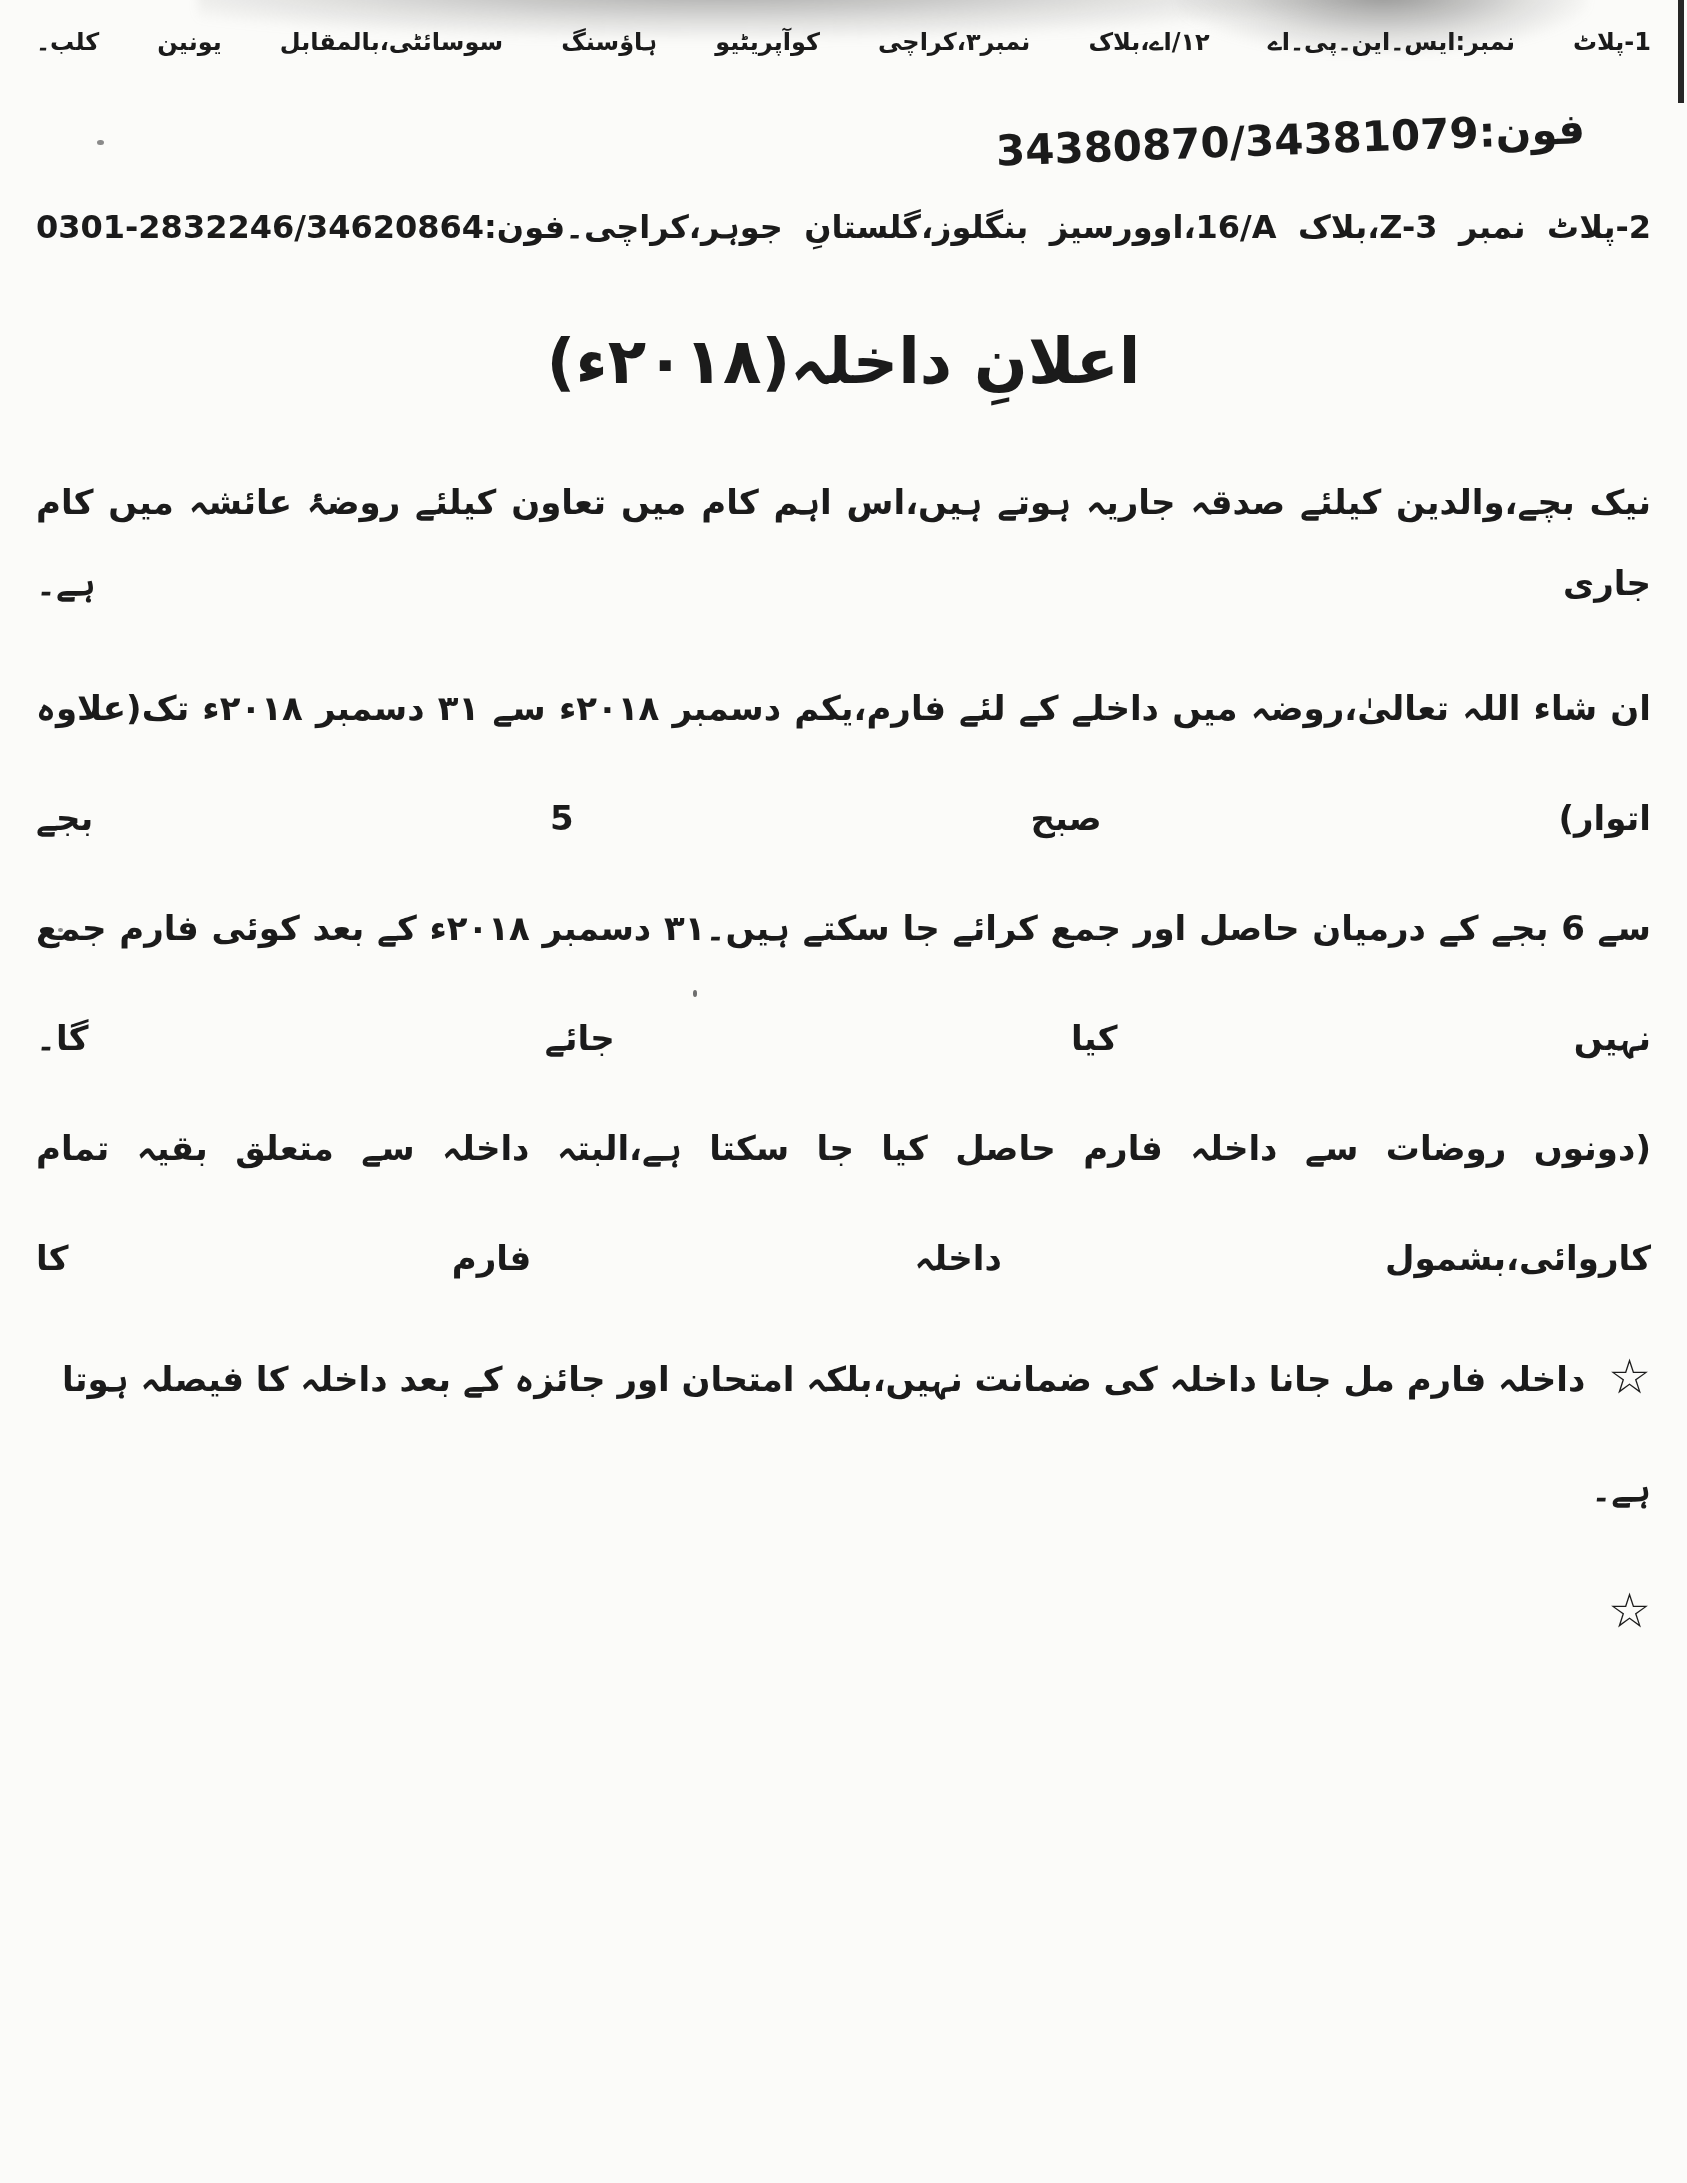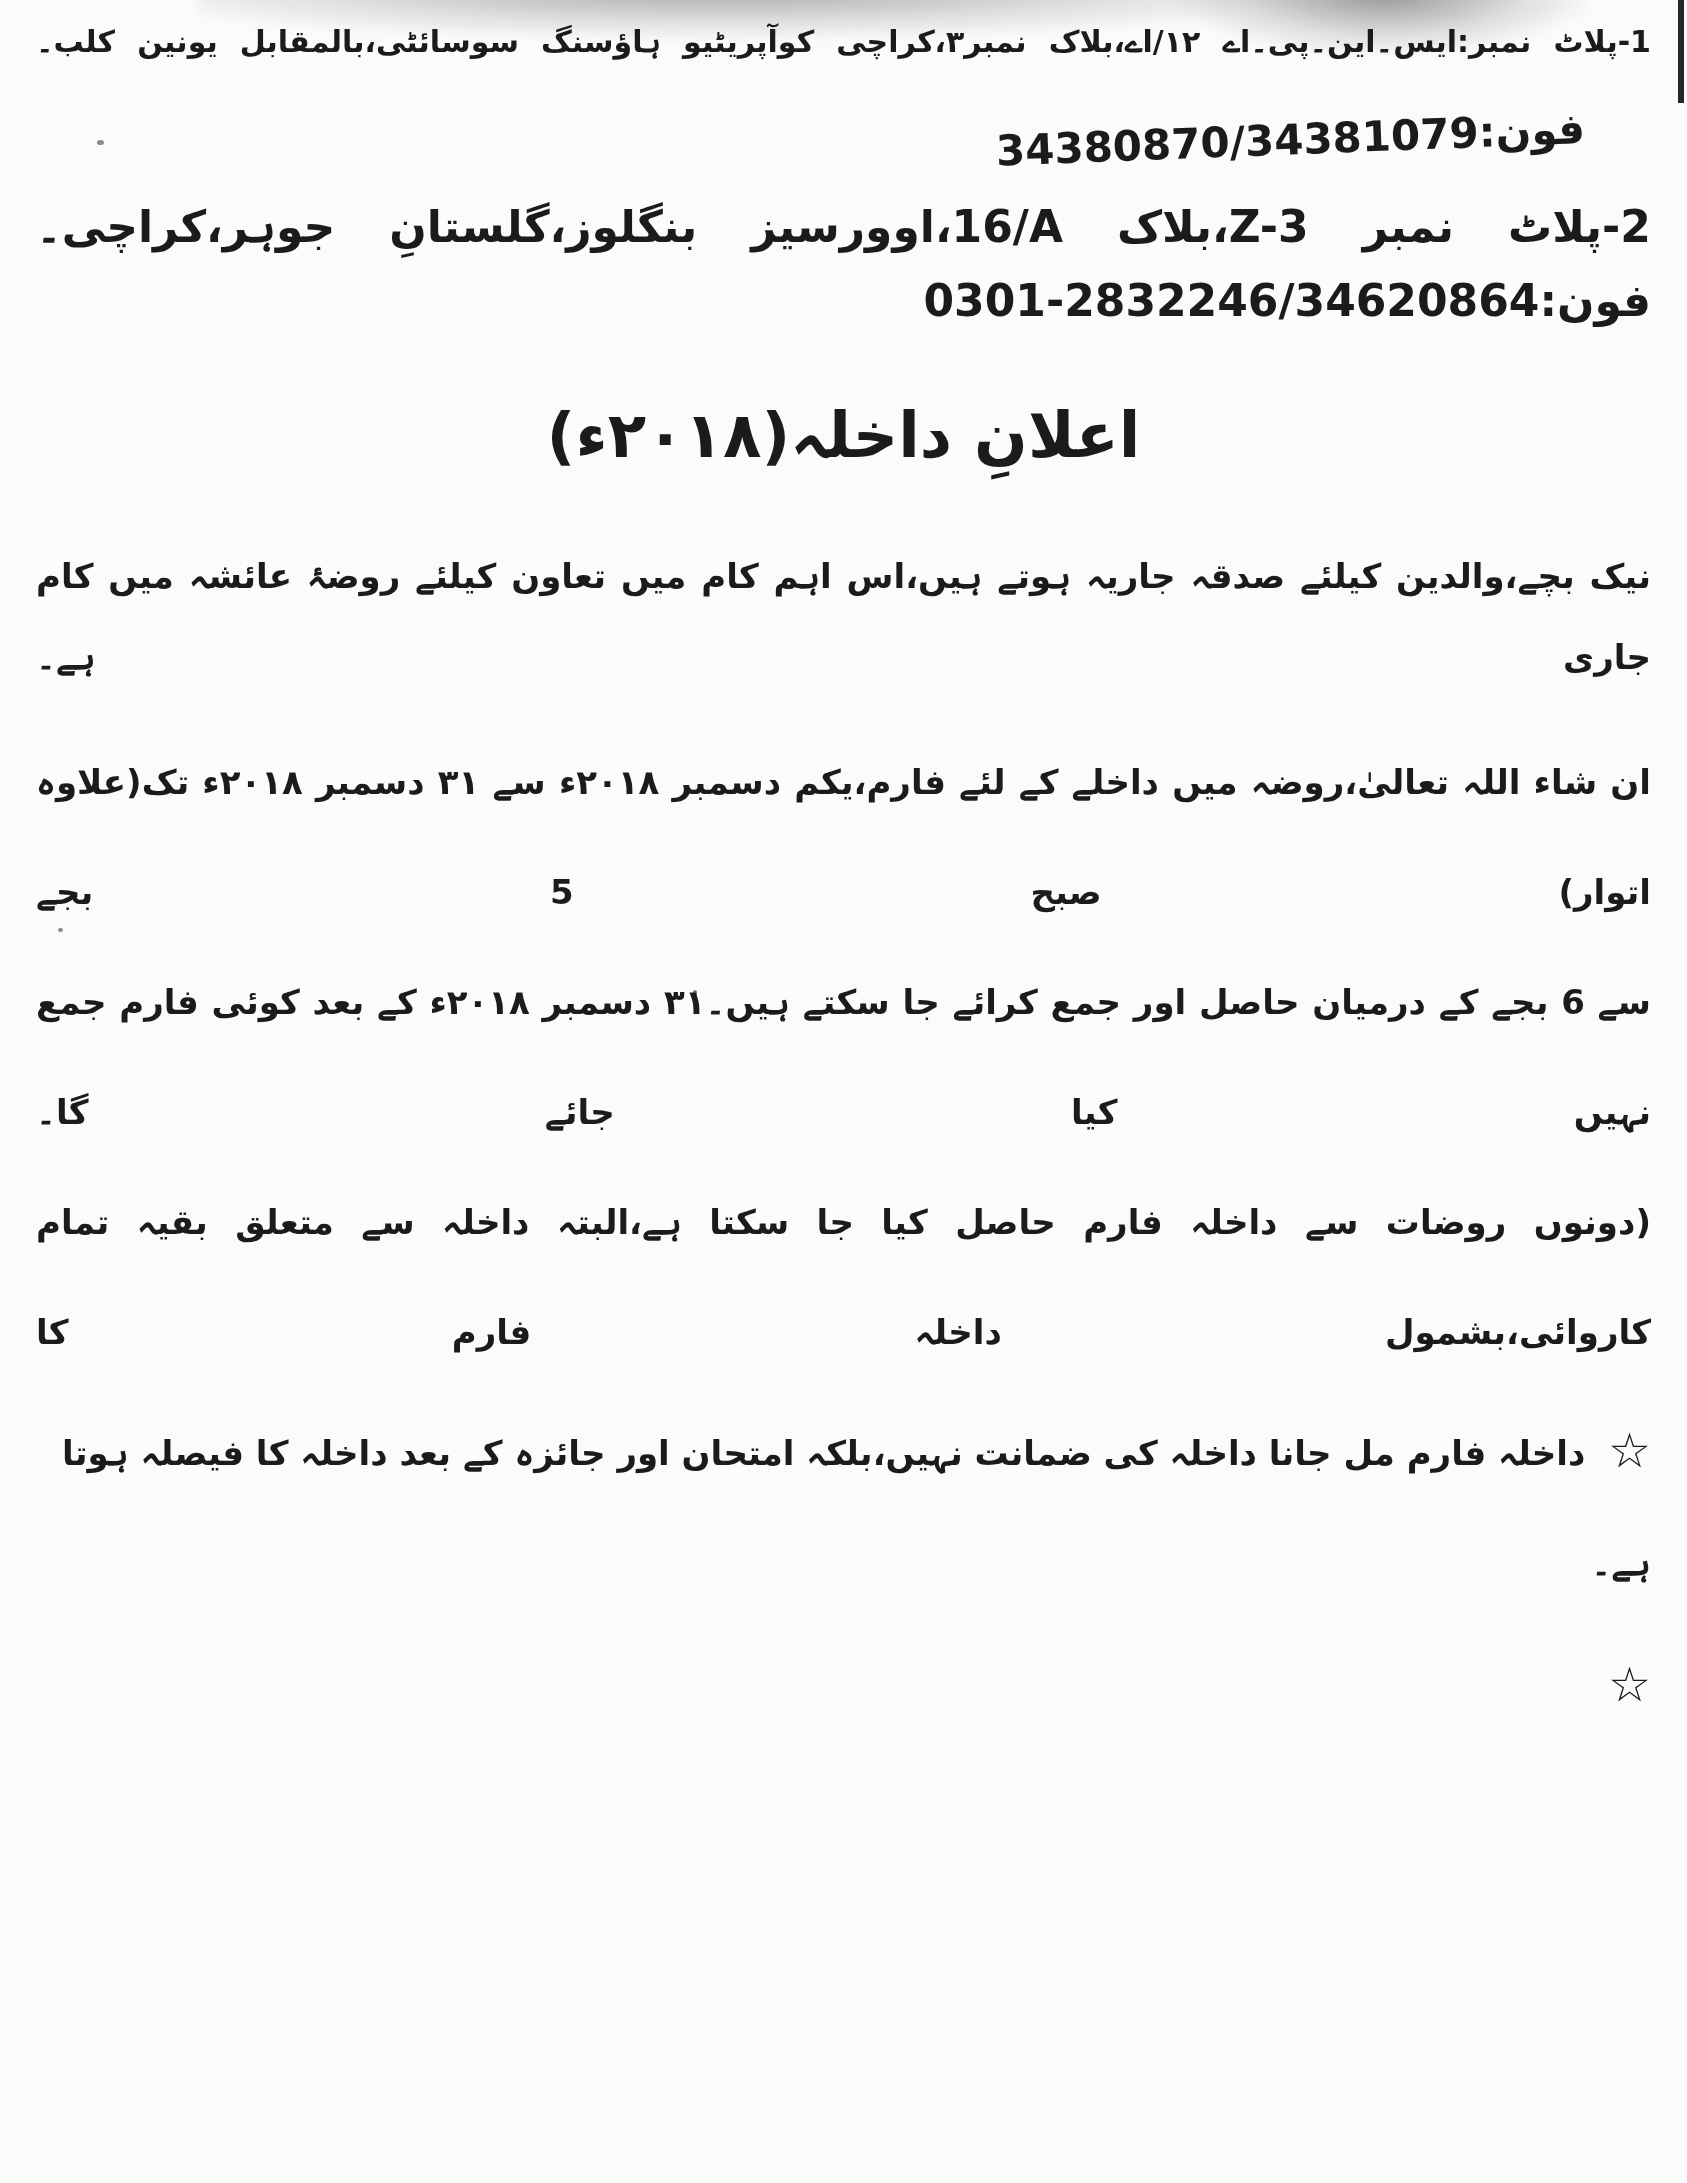--- a/index.html
+++ b/index.html
@@ -35,29 +35,29 @@
   .bline{
     font-size:34px;font-weight:700;line-height:86px;
     white-space:nowrap;
   }
   .wrapok{white-space:normal;}
   .jline{
     white-space:normal;
     text-align:justify;
     text-align-last:justify;
   }
-  .addr1{line-height:66px;font-size:30px;}
+  .addr1{line-height:66px;font-size:24px;}
   .phone1{
     margin-top:21px;line-height:66px;
     margin-left:0;margin-right:66px;
     text-align:right;font-size:42px;
     transform:rotate(-2.2deg);transform-origin:100% 50%;
   }
   .phone1 .num,{letter-spacing:1.3px;}
-  .addr2{margin-top:28px;line-height:74px;font-size:44px;}
+  .addr2{margin-top:28px;line-height:74px;font-size:32px;}
   .title{
     margin-top:32px;
     font-size:63px;font-weight:700;
     line-height:132px;text-align:center;
     white-space:nowrap;
   }
   .intro{margin-top:34px;line-height:81px;}
   .para2{margin-top:29px;}
   .para2 .bline{line-height:110px;}
   .bullets{margin-top:-4px;}

